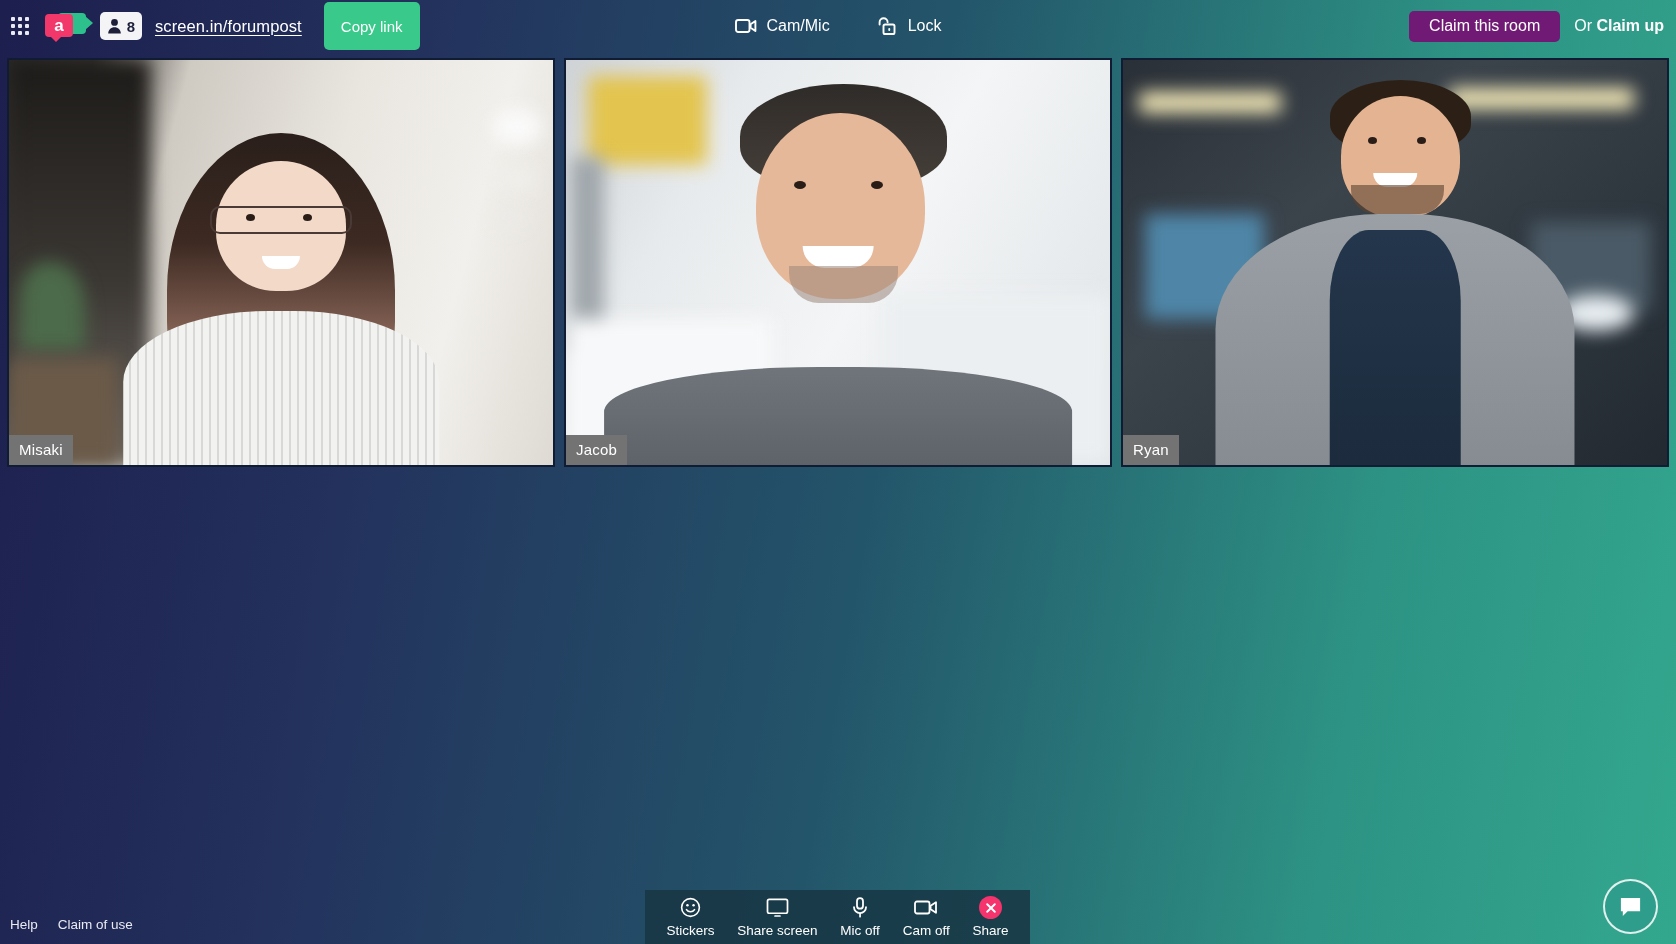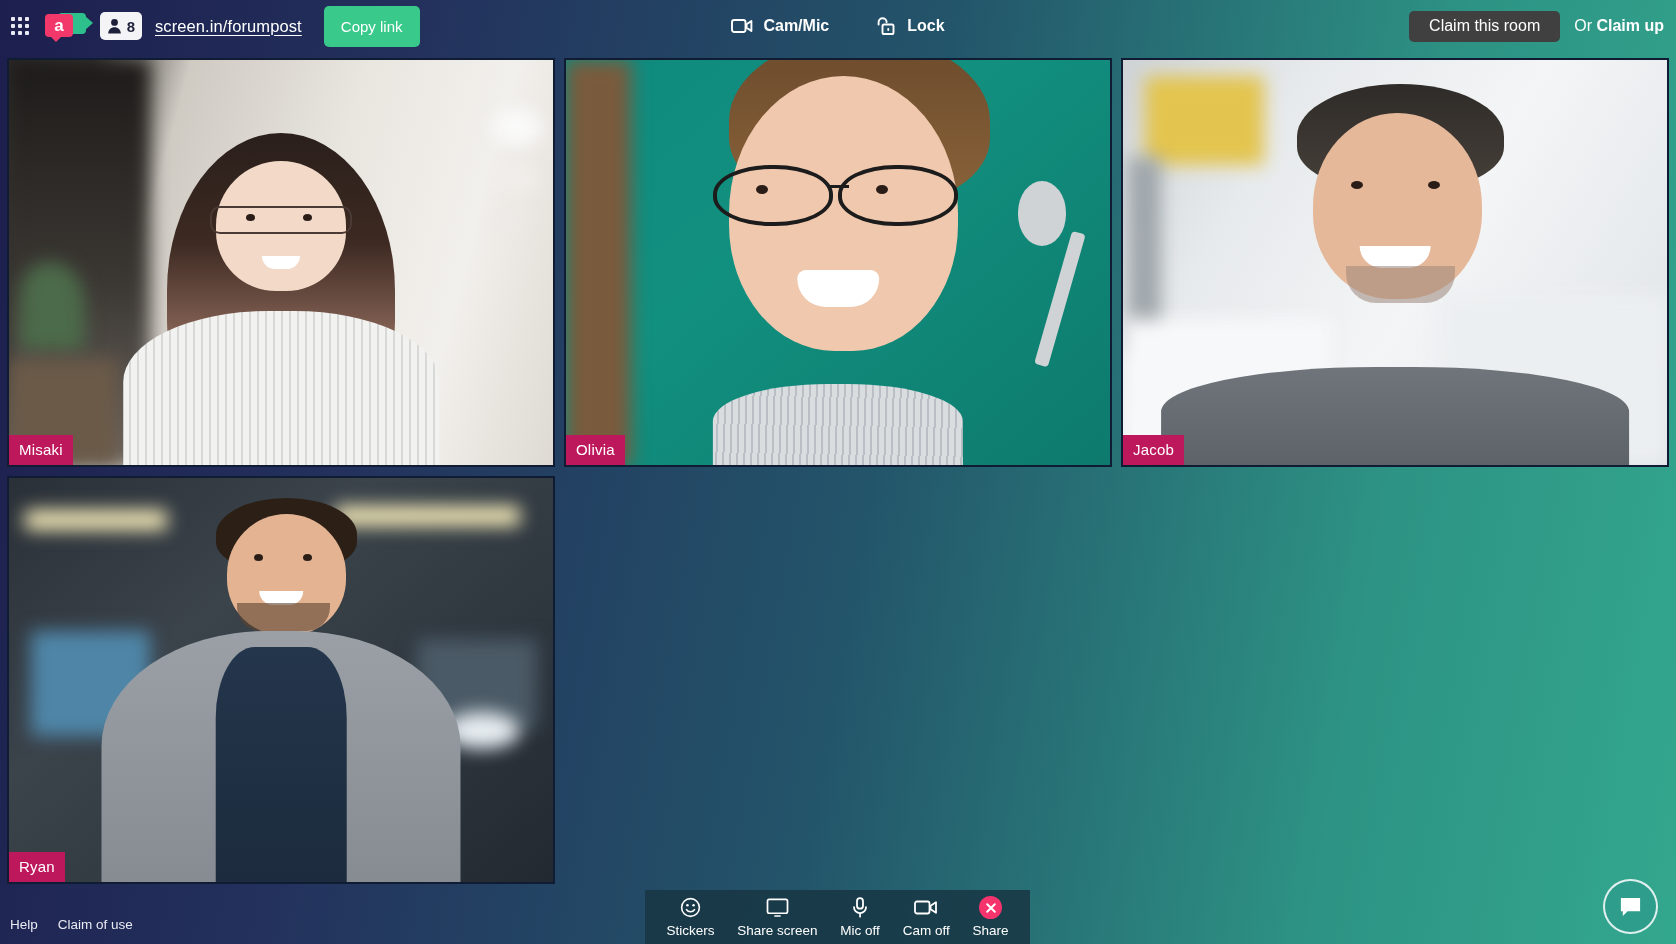--- a/index.html
+++ b/index.html
@@ -48,55 +48,55 @@
     display:flex; align-items:center; justify-content:center; gap:5px;
     font-size:15px; font-weight:600;
   }
   .count-badge svg{ display:block; }
   .room-link{
     font-size:16.5px; color:#fff; text-decoration:underline;
     text-underline-offset:3px; cursor:pointer; letter-spacing:.1px;
   }
   .copy-btn{
     background:#39c98b; color:#fff; border:none; border-radius:5px;
-    height:41px; padding:0 17px; font-size:15px; cursor:pointer;
+    height:48px; padding:0 17px; font-size:15px; cursor:pointer;
     font-family:inherit; margin-left:9px;
   }
   .hdr-center{
     position:absolute; left:0; right:0; top:0; height:52px;
     display:flex; align-items:center; justify-content:center; gap:46px;
     pointer-events:none;
   }
   .hdr-item{
     display:flex; align-items:center; gap:10px; font-size:16px;
-    cursor:pointer; pointer-events:auto; color:#fff;font-weight:bold;
+    cursor:pointer; pointer-events:auto; color:#fff;
   }
   .hdr-right{
     margin-left:auto; display:flex; align-items:center; gap:14px; padding-right:12px;
   }
   .claim-btn{
-    background:#404040; color:#fff; border:none; border-radius:5px;
+    background:#701a75; color:#fff; border:none; border-radius:5px;
     height:31px; padding:0 20px; font-size:16px; cursor:pointer; font-family:inherit;
   }
   .signup{ font-size:16px; color:#fff; cursor:pointer; }
   .signup b{ font-weight:700; }
 
   
   .grid{
     position:absolute; top:52px; left:0; width:1676px; height:838px;
     display:grid; grid-template-columns:1fr 1fr 1fr; grid-template-rows:1fr 1fr;
     gap:9px 9px; padding:6px 7px 6px 7px;
   }
   .tile{
     position:relative; overflow:hidden; background:#16233c;
     border:2px solid rgba(12,24,44,.55);
   }
   .name{
     position:absolute; left:0; bottom:0;
-    background:#be185d; color:#fff;
+    background:#737373; color:#fff;
     font-size:15px; line-height:1; padding:7px 10px 8px 10px;
     letter-spacing:.2px; z-index:5;
   }
 
   
   .scene{ position:absolute; inset:0; }
   .head{ position:absolute; border-radius:50% 50% 46% 46%; }
   .shoulders{ position:absolute; left:50%; transform:translateX(-50%); border-radius:46% 46% 0 0; }
   .hair{ position:absolute; border-radius:50% 50% 40% 40%; }
   .eye{ position:absolute; width:9px; height:7px; background:#2a1d17; border-radius:50%; }
@@ -228,37 +228,20 @@
         <div style="position:absolute;left:37%;top:36%;width:26%;height:7%;border:2.5px solid #4a3a35;border-radius:10px;"></div>
         <div class="eye" style="left:43.5%;top:38%;"></div>
         <div class="eye" style="left:54%;top:38%;"></div>
         <div class="mouth" style="top:48.5%;width:7%;height:3.2%;"></div>
         <div class="shoulders" style="bottom:0;width:58%;height:38%;background:repeating-linear-gradient(90deg,#f2f2f0 0 6px,#d8d8d6 6px 8px);"></div>
       </div>
       <span class="name">Misaki</span>
     </div>
 
 
-    <div class="tile t3">
-      <div class="scene">
-        <div class="blur2" style="position:absolute;left:0;top:0;width:12%;height:100%;background:#7a5a3c;"></div>
-        <div class="hair" style="left:30%;top:-6%;width:48%;height:42%;background:linear-gradient(180deg,#6b4a2c 0%,#8a6339 100%);"></div>
-        <div class="head" style="left:30%;top:4%;width:42%;height:68%;background:#f0c8ae;"></div>
-        <div style="position:absolute;left:27%;top:26%;width:22%;height:15%;border:4px solid #1c1c1c;border-radius:48%;"></div>
-        <div style="position:absolute;left:50%;top:26%;width:22%;height:15%;border:4px solid #1c1c1c;border-radius:48%;"></div>
-        <div style="position:absolute;left:48%;top:31%;width:4%;height:3px;background:#1c1c1c;"></div>
-        <div class="eye" style="left:35%;top:31%;width:12px;height:9px;"></div>
-        <div class="eye" style="left:57%;top:31%;width:12px;height:9px;"></div>
-        <div class="mouth" style="top:52%;width:15%;height:9%;border-radius:12px 12px 40px 40px;"></div>
-        <div style="position:absolute;right:8%;top:30%;width:9%;height:16%;background:#cfd3d6;border-radius:50%;"></div>
-        <div style="position:absolute;right:8%;top:42%;width:2.5%;height:34%;background:#cfd3d6;transform:rotate(16deg);border-radius:4px;"></div>
-        <div class="shoulders" style="bottom:0;width:46%;height:20%;background:repeating-linear-gradient(92deg,#d9dde0 0 5px,#b9bfc4 5px 7px);"></div>
-      </div>
-      <span class="name">Olivia</span>
-    </div>
 
     <div class="tile t4">
       <div class="scene">
         <div class="blur2" style="position:absolute;left:4%;top:4%;width:22%;height:22%;background:#e3c44e;border-radius:4px;"></div>
         <div class="blur2" style="position:absolute;left:1%;top:24%;width:6%;height:48%;background:#9fa6ab;"></div>
         <div class="blur2" style="position:absolute;left:0;top:64%;width:38%;height:36%;background:#f7f8f9;"></div>
         <div class="blur2" style="position:absolute;right:0;top:58%;width:42%;height:42%;background:#eceff1;"></div>
         <div class="hair" style="left:32%;top:6%;width:38%;height:26%;background:linear-gradient(180deg,#2f2b28 0%,#46403a 100%);"></div>
         <div class="head" style="left:35%;top:13%;width:31%;height:46%;background:#e6b89a;"></div>
         <div class="eye" style="left:42%;top:30%;width:12px;height:8px;"></div>

